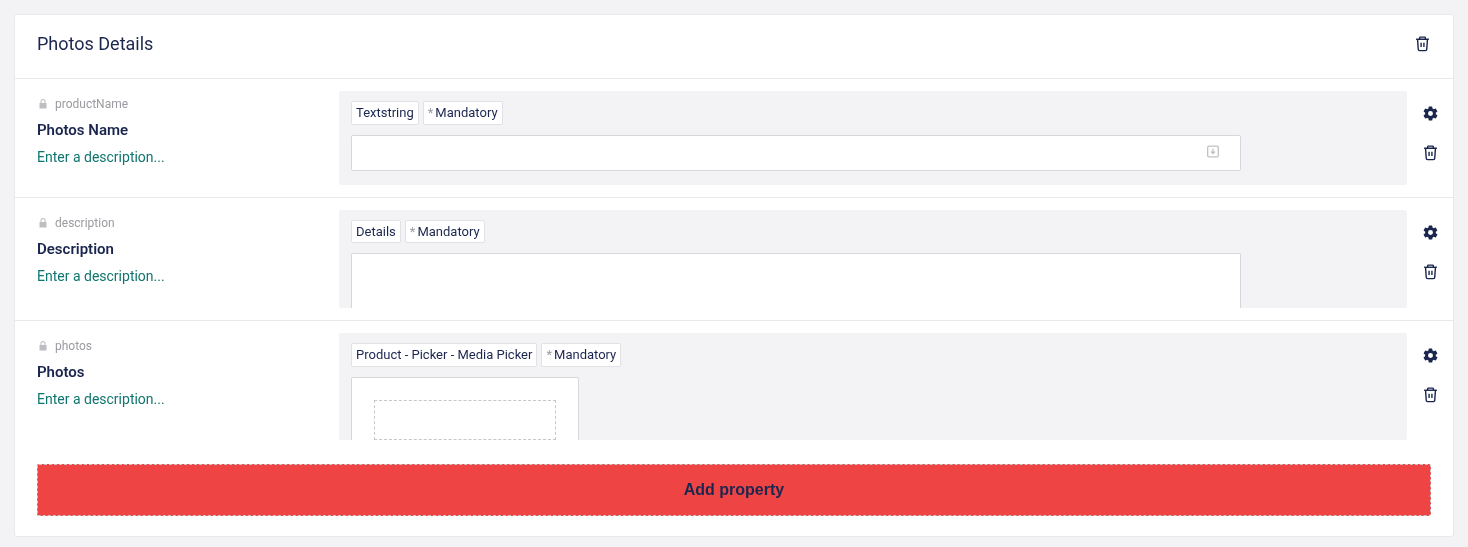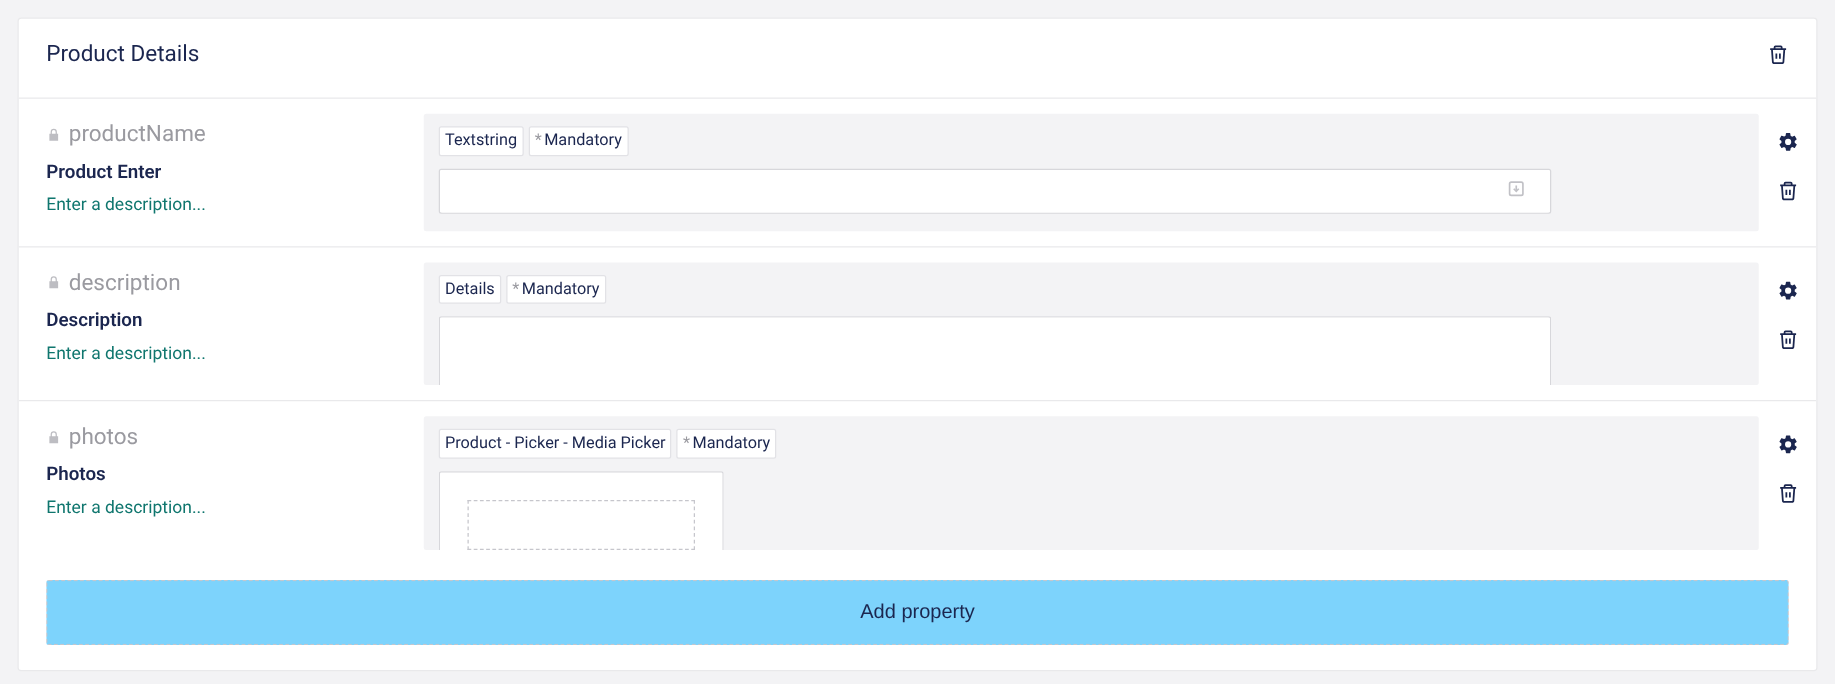--- a/index.html
+++ b/index.html
@@ -50,21 +50,21 @@
   .prop-left {
     width: 324px;
     flex: 0 0 324px;
     padding: 18px 22px 18px 22px;
   }
   .prop-alias {
     display: flex;
     align-items: center;
     gap: 6px;
     color: #9a9aa0;
-    font-size: 18px;
+    font-size: 12px;
     margin-bottom: 10px;
   }
   .prop-label {
     font-size: 15px;
     font-weight: 600;
     color: #1b264f;
     margin-bottom: 10px;
     cursor: text;
   }
   .prop-desc {
@@ -160,57 +160,57 @@
     justify-content: flex-start;
     gap: 22px;
     padding-top: 26px;
   }
   .add-property-wrap {
     padding: 12px 22px 20px 22px;
   }
   .add-property-btn {
     width: 100%;
     border: 1px dashed #c6c6cc;
-    background: #7dd3fc;
+    background: #ef4444;
     color: #1b264f;
     font-size: 16px;
-    font-weight: 400;
+    font-weight: 700;
     padding: 16px 13px;
     cursor: pointer;
     border-radius: 2px;
   }
   .rel { position: relative; }
 </style>
 </head>
 <body>
 
 <div class="panel">
 
   <div class="panel-header">
-    <div class="panel-title">Product Details</div>
+    <div class="panel-title">Photos Details</div>
     <button class="icon-btn">
       <svg width="17" height="17" viewBox="0 0 24 24" fill="none" stroke="currentColor" stroke-width="2">
           <path d="M3 6h18"></path>
           <path d="M8 6V4a1 1 0 0 1 1-1h6a1 1 0 0 1 1 1v2"></path>
           <path d="M19 6l-1 14a2 2 0 0 1-2 2H8a2 2 0 0 1-2-2L5 6"></path>
           <line x1="10" y1="11" x2="10" y2="17"></line>
           <line x1="14" y1="11" x2="14" y2="17"></line>
         </svg>
     </button>
   </div>
 
   <div class="property-row">
     <div class="prop-left">
       <div class="prop-alias">
         <svg width="12" height="12" viewBox="0 0 24 24" fill="#bdbdc2">
             <path d="M17 10V7a5 5 0 0 0-10 0v3H5v11h14V10h-2zm-8-3a3 3 0 1 1 6 0v3H9V7z"></path>
           </svg>
         <span>productName</span>
       </div>
-      <div class="prop-label">Product Enter</div>
+      <div class="prop-label">Photos Name</div>
       <div class="prop-desc">Enter a description...</div>
     </div>
     <div class="prop-mid">
       <div class="badges">
         <span class="badge">Textstring</span>
         <span class="badge"><span class="star">*</span><span>Mandatory</span></span>
       </div>
       <div class="rel" style="width: calc(100% - 154px);">
         <div class="field-box">
           <input type="text" class="text-input" value="" style="">

